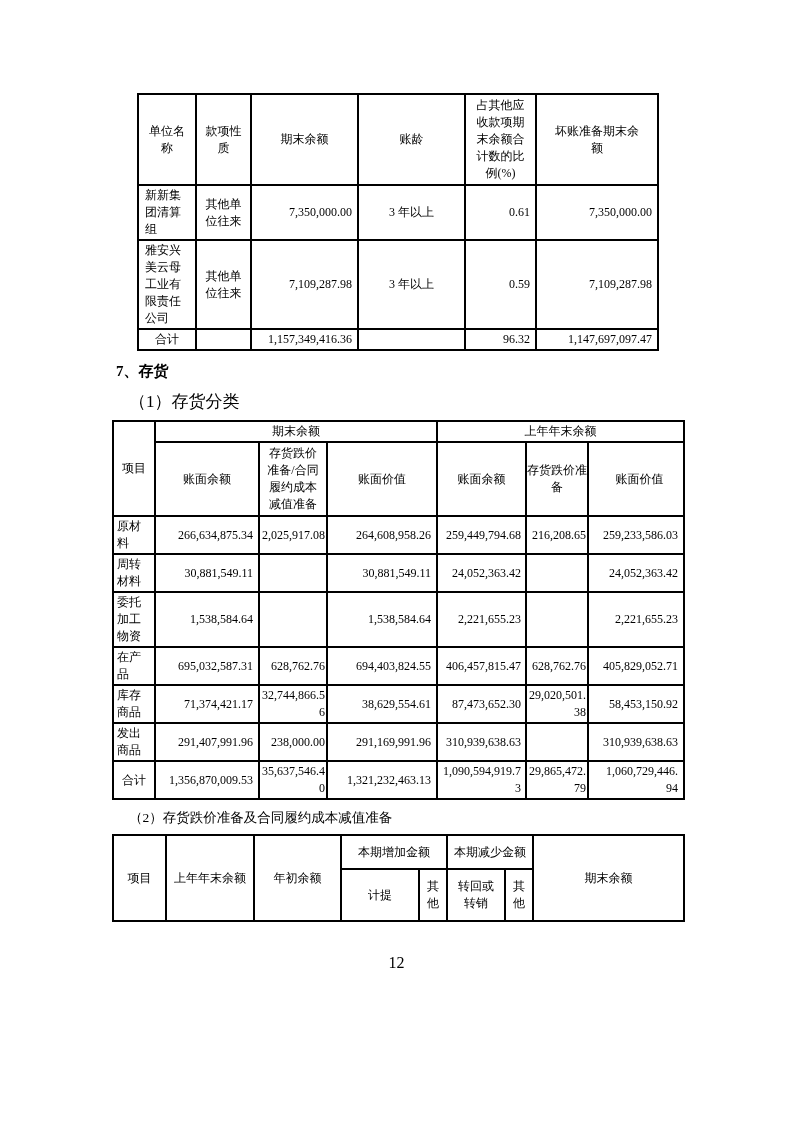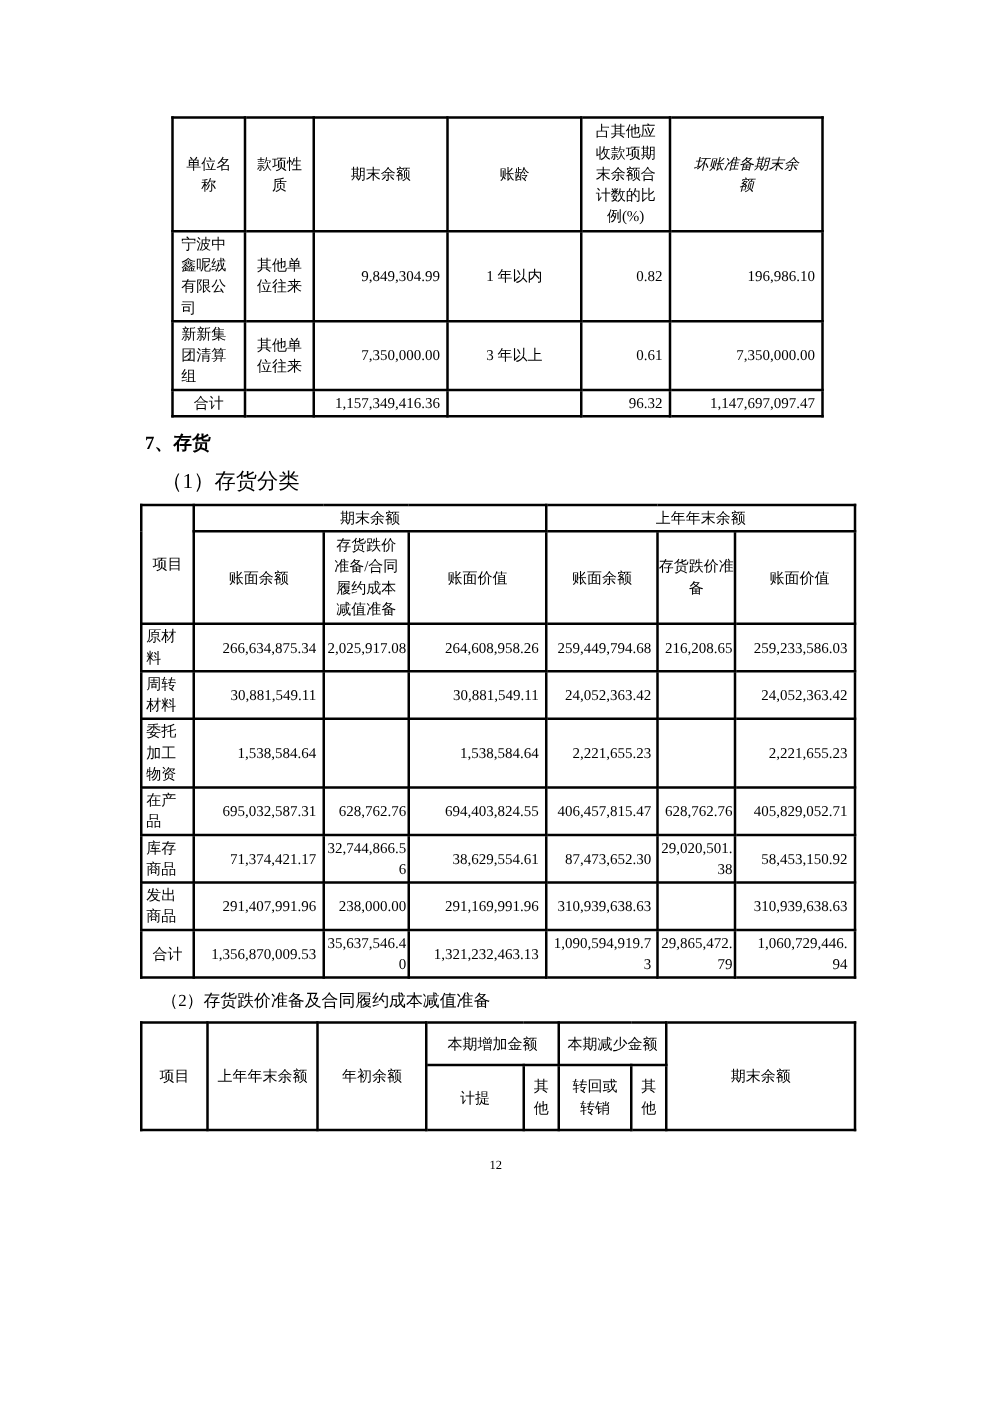--- a/index.html
+++ b/index.html
@@ -28,21 +28,21 @@
   .num { text-align:right; }
   .left { text-align:left; }
   .ctr { text-align:center; }
 
   
   .t1 { width:520px; margin:93px 0 0 137px; }
   .t1 .c1 { padding:1px 6px; }
   .t1 .c2 { padding:1px 5px; }
   .t1 .c3,.t1 .c4,.t1 .c5,.t1 .c6 { padding:1px 5px; }
   .t1 th.c5 { padding:2px 7px; }
-  .t1 th.c6 { padding:2px 16px;font-style:italic; }
+  .t1 th.c6 { padding:2px 16px; }
 
   
   .t2 { width:571px; margin:7px 0 0 112px; }
   .t2 .p  { padding:1px 3px; }
   .t2 .n2 { padding:1px 5px; }
   .t2 .n1 { padding:1px 1px; }
   .t2 th.n1 { padding:2px 5px; }
   .t2 .n3 { padding:1px 5px; }
   .t2 .n4 { padding:1px 4px; }
   .t2 .n5 { padding:1px 1px; }
@@ -59,24 +59,24 @@
     margin:11px 0 0 116px;
     font-size:15px;
     font-weight:bold;
   }
   .h-sub {
     margin:9px 0 0 129px;
     font-size:17px;
   }
   .h-sub2 { margin:9px 0 0 129px; font-size:13.5px; }
   .pageno {
-    margin-top:22px;
+    margin-top:32px;
     width:100%;
     text-align:center;
-    font-size:10px;
+    font-size:16px;
   }
 </style>
 </head>
 <body>
 
 <div class="page">
 
   <table class="t1">
     <colgroup>
       <col style="width:58px">
@@ -89,34 +89,34 @@
     <tbody>
         <tr>
       <th class="c1">单位名称</th>
       <th class="c2">款项性质</th>
       <th class="c3">期末余额</th>
       <th class="c4">账龄</th>
       <th class="c5">占其他应收款项期末余额合计数的比例(%)</th>
       <th class="c6">坏账准备期末余额</th>
     </tr>
     <tr>
-      <td class="c1 left">宁波中鑫呢绒有限公司</td>
-      <td class="c2 ctr">其他单位往来</td>
-      <td class="c3 num">9,849,304.99</td>
-      <td class="c4 ctr">1 年以内</td>
-      <td class="c5 num">0.82</td>
-      <td class="c6 num">196,986.10</td>
-    </tr>
-    <tr>
       <td class="c1 left">新新集团清算组</td>
       <td class="c2 ctr">其他单位往来</td>
       <td class="c3 num">7,350,000.00</td>
       <td class="c4 ctr">3 年以上</td>
       <td class="c5 num">0.61</td>
       <td class="c6 num">7,350,000.00</td>
+    </tr>
+    <tr>
+      <td class="c1 left">雅安兴美云母工业有限责任公司</td>
+      <td class="c2 ctr">其他单位往来</td>
+      <td class="c3 num">7,109,287.98</td>
+      <td class="c4 ctr">3 年以上</td>
+      <td class="c5 num">0.59</td>
+      <td class="c6 num">7,109,287.98</td>
     </tr>
     <tr>
       <td class="c1 ctr">合计</td>
       <td class="c2 ctr"></td>
       <td class="c3 num">1,157,349,416.36</td>
       <td class="c4 ctr"></td>
       <td class="c5 num">96.32</td>
       <td class="c6 num">1,147,697,097.47</td>
     </tr>
   </tbody>

